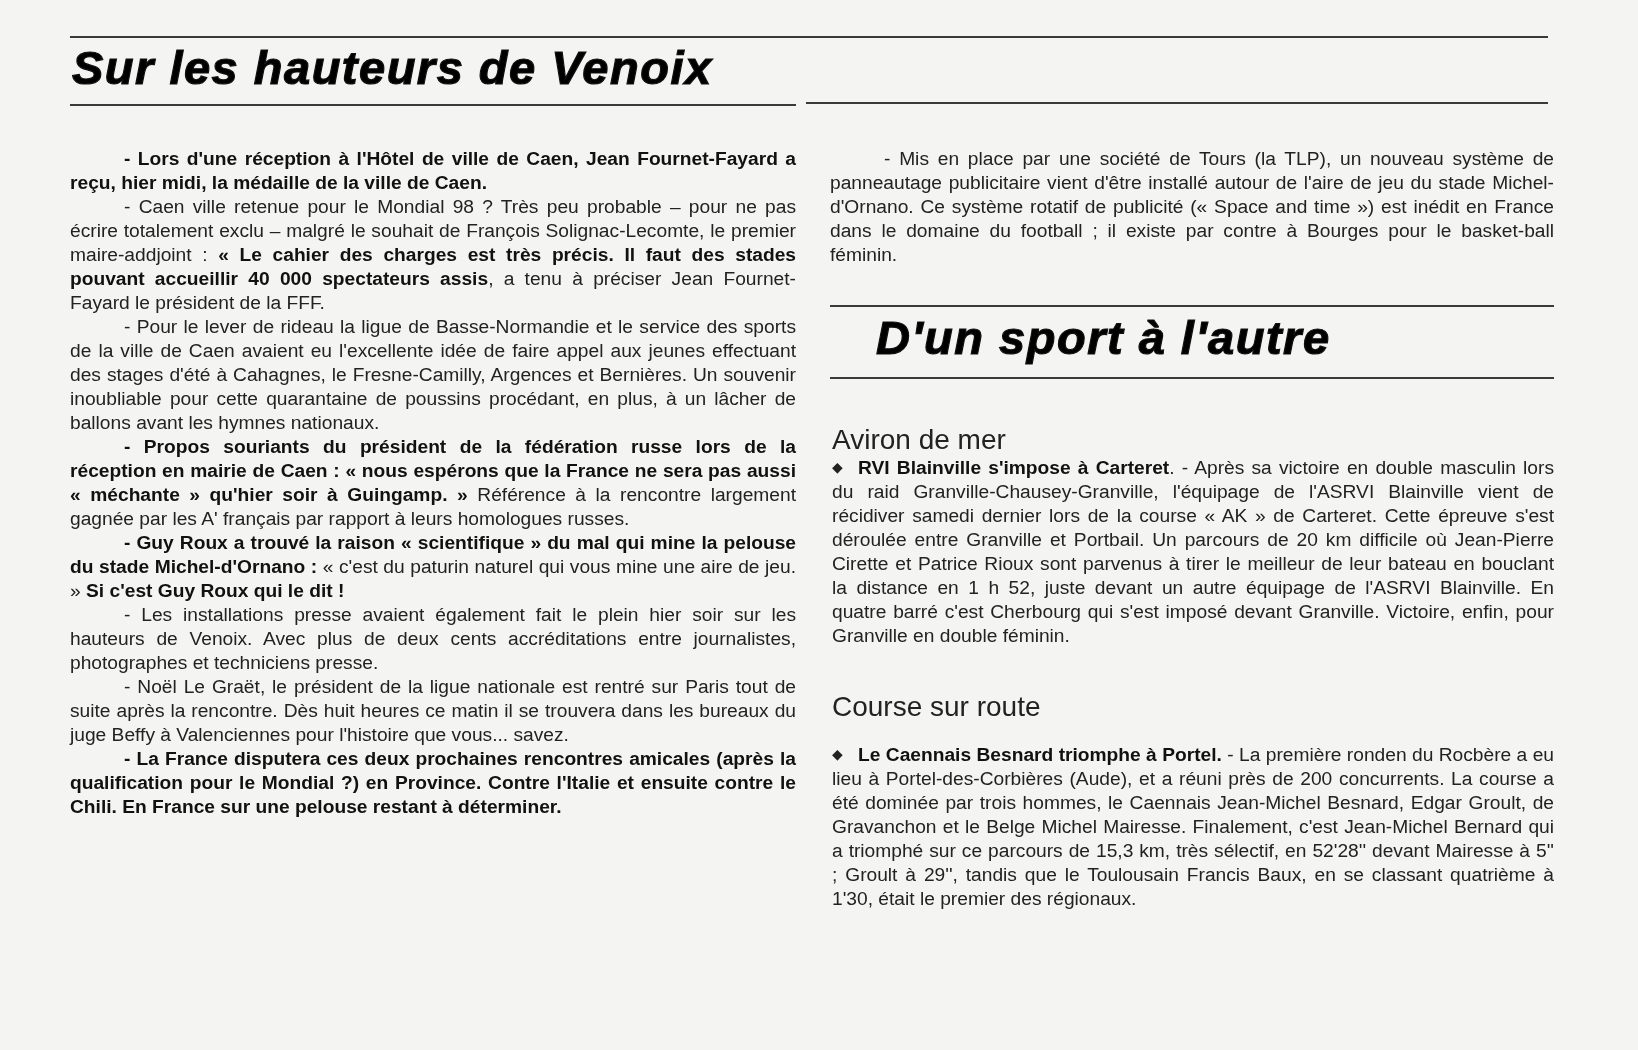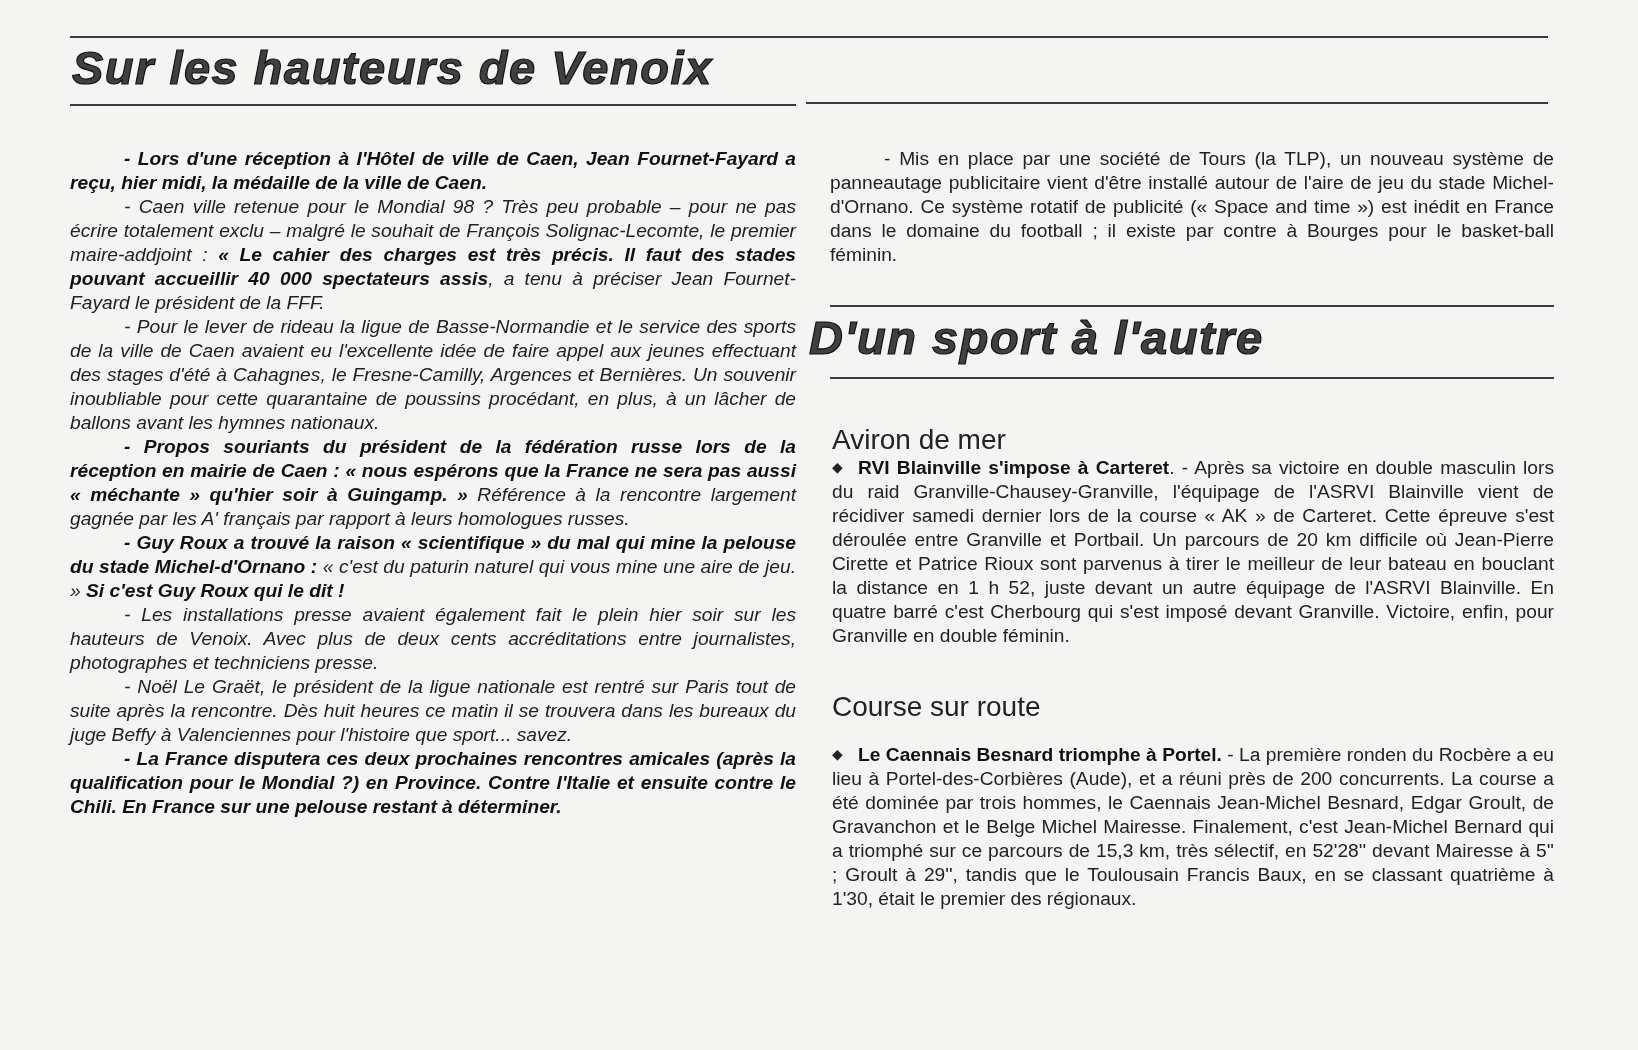--- a/index.html
+++ b/index.html
@@ -20,21 +20,21 @@
       height: 2px;
       background: #3a3a3a;
     }
     .headline {
       position: absolute;
       font-family: "Liberation Sans", sans-serif;
       font-weight: 900;
       font-style: italic;
       font-size: 47px;
       letter-spacing: 1.5px;
-      color: #404040;
+      color: #000000;
       margin: 0;
       -webkit-text-stroke: 1.2px #111;
       white-space: nowrap;
     }
     .col {
       position: absolute;
       font-size: 19.2px;
       line-height: 24px;
       text-align: justify;
       color: #222;
@@ -66,37 +66,37 @@
   </style>
 </head>
 <body>
 
 <div class="rule" style="left:70px; top:36px; width:1478px;"></div>
 <div class="rule" style="left:70px; top:104px; width:726px;"></div>
 <div class="rule" style="left:806px; top:102px; width:742px;"></div>
 
 <h1 class="headline" style="left:72px; top:40px;">Sur les hauteurs de Venoix</h1>
 
-<div class="col" style="left:70px; top:147px; width:726px;font-style:italic;">
+<div class="col" style="left:70px; top:147px; width:726px;">
   <p><b>- Lors d'une réception à l'Hôtel de ville de Caen, Jean Fournet-Fayard a reçu, hier midi, la médaille de la ville de Caen.</b></p>
   <p><span>- Caen ville retenue pour le Mondial 98 ? Très peu probable – pour ne pas écrire totalement exclu – malgré le souhait de François Solignac-Lecomte, le premier maire-addjoint : </span><b>« Le cahier des charges est très précis. Il faut des stades pouvant accueillir 40 000 spectateurs assis</b><span>, a tenu à préciser Jean Fournet-Fayard le président de la FFF.</span></p>
   <p><span>- Pour le lever de rideau la ligue de Basse-Normandie et le service des sports de la ville de Caen avaient eu l'excellente idée de faire appel aux jeunes effectuant des stages d'été à Cahagnes, le Fresne-Camilly, Argences et Bernières. Un souvenir inoubliable pour cette quarantaine de poussins procédant, en plus, à un lâcher de ballons avant les hymnes nationaux.</span></p>
   <p><b>- Propos souriants du président de la fédération russe lors de la réception en mairie de Caen : « nous espérons que la France ne sera pas aussi « méchante » qu'hier soir à Guingamp. »</b><span> Référence à la rencontre largement gagnée par les A' français par rapport à leurs homologues russes.</span></p>
   <p><b>- Guy Roux a trouvé la raison « scientifique » du mal qui mine la pelouse du stade Michel-d'Ornano :</b><span> « c'est du paturin naturel qui vous mine une aire de jeu. » </span><b>Si c'est Guy Roux qui le dit !</b></p>
   <p><span>- Les installations presse avaient également fait le plein hier soir sur les hauteurs de Venoix. Avec plus de deux cents accréditations entre journalistes, photographes et techniciens presse.</span></p>
-  <p><span>- Noël Le Graët, le président de la ligue nationale est rentré sur Paris tout de suite après la rencontre. Dès huit heures ce matin il se trouvera dans les bureaux du juge Beffy à Valenciennes pour l'histoire que sport... savez.</span></p>
+  <p><span>- Noël Le Graët, le président de la ligue nationale est rentré sur Paris tout de suite après la rencontre. Dès huit heures ce matin il se trouvera dans les bureaux du juge Beffy à Valenciennes pour l'histoire que vous... savez.</span></p>
   <p><b>- La France disputera ces deux prochaines rencontres amicales (après la qualification pour le Mondial ?) en Province. Contre l'Italie et ensuite contre le Chili. En France sur une pelouse restant à déterminer.</b></p>
 </div>
 
 <div class="col" style="left:830px; top:147px; width:724px;">
   <p>- Mis en place par une société de Tours (la TLP), un nouveau système de panneautage publicitaire vient d'être installé autour de l'aire de jeu du stade Michel-d'Ornano. Ce système rotatif de publicité (« Space and time ») est inédit en France dans le domaine du football ; il existe par contre à Bourges pour le basket-ball féminin.</p>
 </div>
 
 <div class="rule" style="left:830px; top:305px; width:724px;"></div>
-<h1 class="headline" style="left:809px; top:310px;">D'un sport à l'autre</h1>
+<h1 class="headline" style="left:876px; top:310px;">D'un sport à l'autre</h1>
 <div class="rule" style="left:830px; top:377px; width:724px;"></div>
 
 <div class="col" style="left:832px; top:425px; width:722px;">
   <h2 class="subhead">Aviron de mer</h2>
   <p class="bullet-item" style="text-indent:0;">
     <span class="bullet">◆</span><b>RVI Blainville s'impose à Carteret</b><span>. - Après sa victoire en double masculin lors du raid Granville-Chausey-Granville, l'équipage de l'ASRVI Blainville vient de récidiver samedi dernier lors de la course « AK » de Carteret. Cette épreuve s'est déroulée entre Granville et Portbail. Un parcours de 20 km difficile où Jean-Pierre Cirette et Patrice Rioux sont parvenus à tirer le meilleur de leur bateau en bouclant la distance en 1 h 52, juste devant un autre équipage de l'ASRVI Blainville. En quatre barré c'est Cherbourg qui s'est imposé devant Granville. Victoire, enfin, pour Granville en double féminin.</span>
   </p>
 
   <h2 class="subhead" style="margin-top:44px;">Course sur route</h2>
   <p class="bullet-item" style="margin-top:20px; text-indent:0;">

